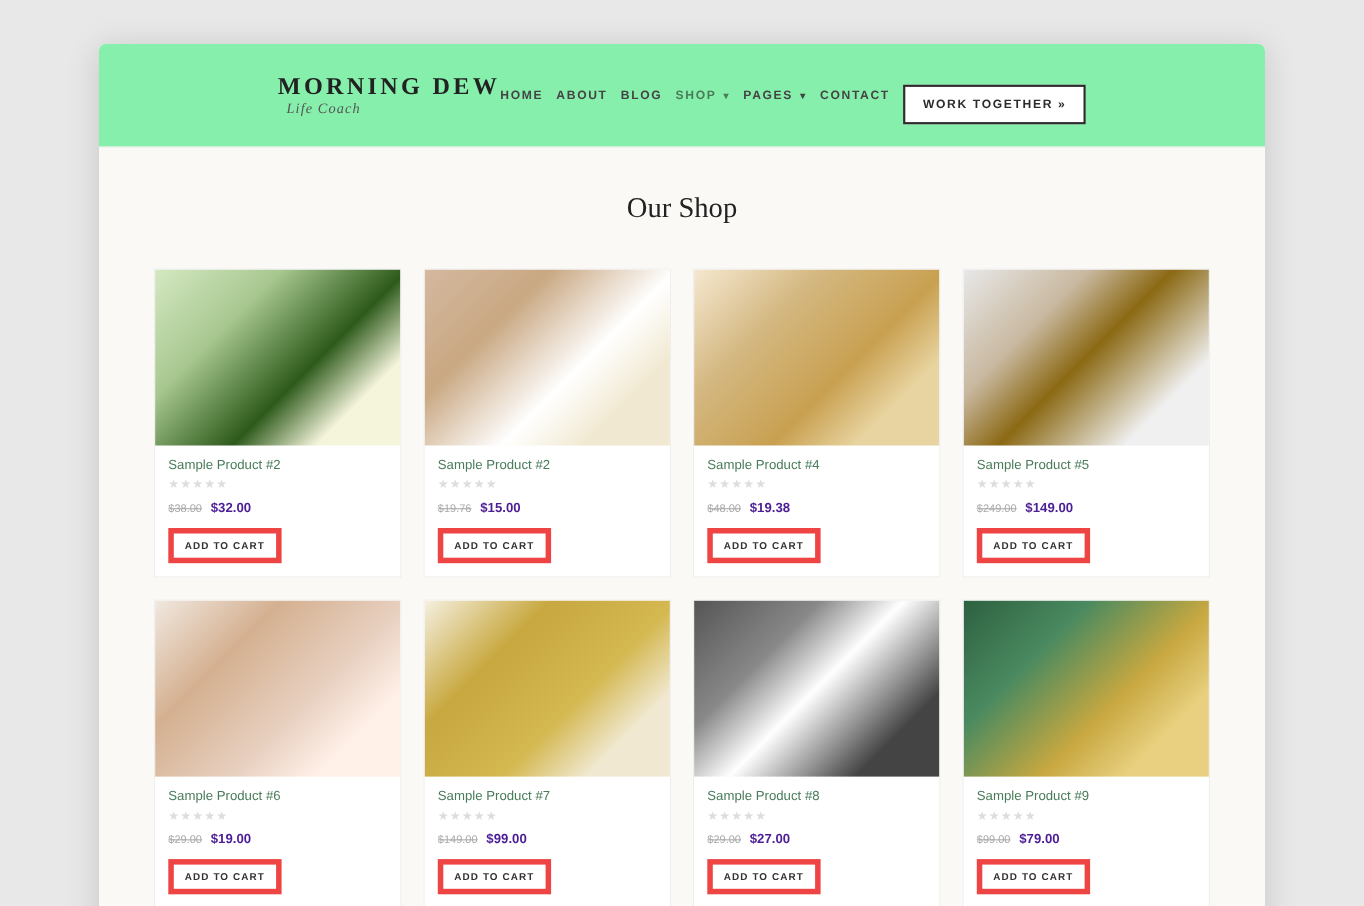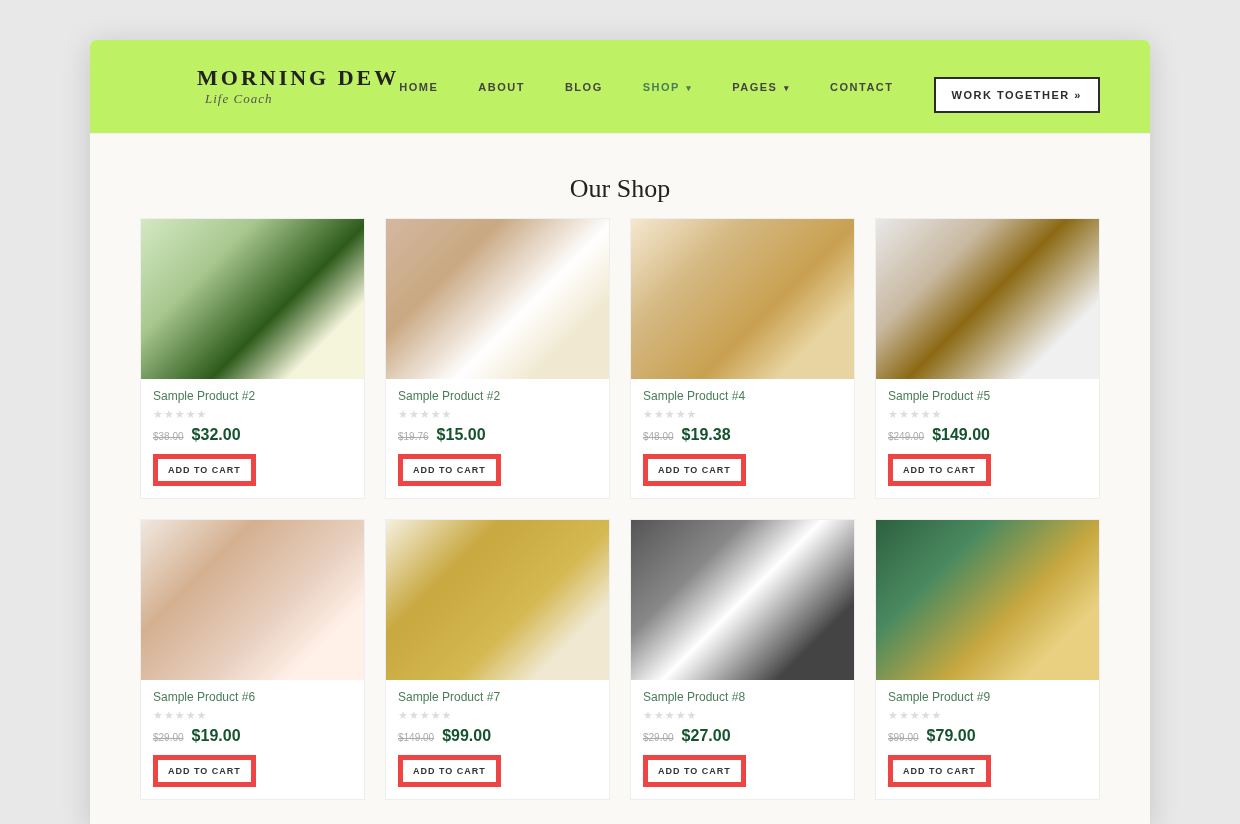--- a/index.html
+++ b/index.html
@@ -14,25 +14,25 @@
     }
     .browser-window {
       background: #fff;
       width: 1060px;
       border-radius: 6px;
       box-shadow: 0 4px 30px rgba(0,0,0,0.15);
       overflow: hidden;
     }
     
     .header {
-      background: #bef264;
+      background: #86efac;
       padding: 20px 50px;
       display: flex;
       align-items: center;
-      justify-content: flex-end;
+      justify-content: center;
       border-bottom: 1px solid #f0f0f0;
     }
     .logo-area {
       display: flex;
       flex-direction: column;
       line-height: 1.1;
     }
     .logo-title {
       font-family: 'Georgia', serif;
       font-size: 22px;
@@ -46,21 +46,21 @@
       font-style: italic;
       font-size: 13px;
       color: #555;
       letter-spacing: 1px;
       margin-top: 2px;
       padding-left: 8px;
     }
     .nav {
       display: flex;
       align-items: center;
-      gap: 40px;
+      gap: 12px;
     }
     .nav-item {
       font-family: Arial, sans-serif;
       font-size: 11px;
       font-weight: 600;
       letter-spacing: 1.5px;
       color: #444;
       text-transform: uppercase;
       cursor: pointer;
       text-decoration: none;
@@ -90,21 +90,21 @@
     .shop-section {
       background: #faf9f5;
       padding: 40px 50px 30px;
     }
     .shop-title {
       text-align: center;
       font-family: 'Georgia', serif;
       font-size: 26px;
       font-weight: normal;
       color: #222;
-      margin-bottom: 14px;
+      margin-bottom: 40px;
     }
     .products-grid {
       display: grid;
       grid-template-columns: repeat(4, 1fr);
       gap: 20px;
     }
     .product-card {
       background: #fff;
       border: 1px solid #eee;
       overflow: hidden;
@@ -143,23 +143,23 @@
     }
     .price-original {
       font-family: Arial, sans-serif;
       font-size: 10px;
       color: #aaa;
       text-decoration: line-through;
       margin-right: 4px;
     }
     .price-sale {
       font-family: Arial, sans-serif;
-      font-size: 16px;
+      font-size: 12px;
       font-weight: bold;
-      color: #14532d;
+      color: #4c1d95;
     }
     .add-to-cart-btn {
       font-family: Arial, sans-serif;
       font-size: 9px;
       font-weight: 600;
       letter-spacing: 1px;
       text-transform: uppercase;
       color: #333;
       border: 5px solid #ef4444;
       padding: 6px 10px;

